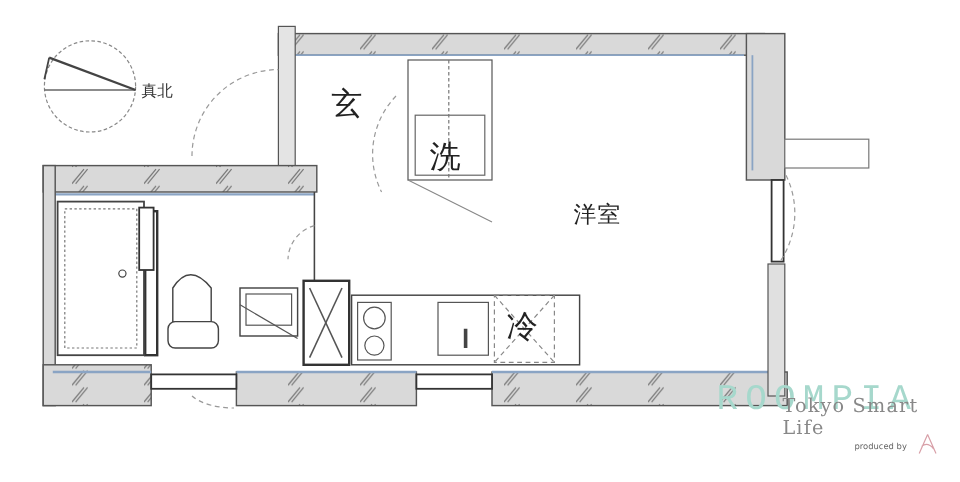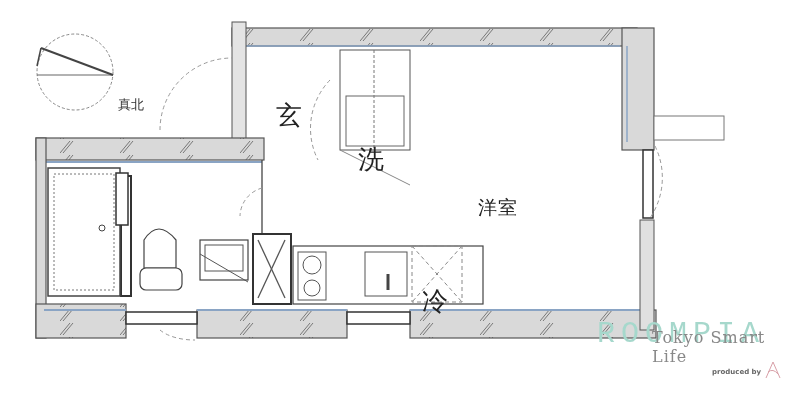--- a/index.html
+++ b/index.html
@@ -1,26 +1,26 @@
 <!DOCTYPE html>
 <html><head>
 <meta charset="utf-8">
 <style>
   html,body{margin:0;padding:0;background:#fff;}
   body{width:800px;height:402px;position:relative;overflow:hidden;font-family:"DejaVu Sans",sans-serif;}
   svg{position:absolute;left:0;top:0;}
-  .room-label{position:absolute;font-family:"DejaVu Sans",sans-serif;color:#222;line-height:1;margin-top:28px;}
+  .room-label{position:absolute;font-family:"DejaVu Sans",sans-serif;color:#222;line-height:1;}
   .lbl-genkan{left:276px;top:74px;font-size:26px;}
   .lbl-sen{left:358px;top:118px;font-size:26px;}
   .lbl-youshitsu{left:478px;top:170px;font-size:19px;letter-spacing:1px;}
   .lbl-rei{left:422px;top:260px;font-size:26px;}
   .lbl-north{left:118px;top:70px;font-size:13px;color:#333;}
   .brand{position:absolute;left:597px;top:317px;font-family:Liberation Mono, monospace;font-size:30px;letter-spacing:6px;color:#a6d8cc;}
   .tagline{position:absolute;left:652px;top:328px;font-family:"DejaVu Serif",serif;font-size:16px;color:#888;letter-spacing:1px;}
-  .produced{position:absolute;left:712px;top:368px;font-size:7px;color:#666;font-weight:bold;}
+  .produced{position:absolute;left:712px;top:368px;font-size:7px;color:#666;font-weight:normal;}
   .logo-mark{position:absolute;left:762px;top:360px;width:22px;height:22px;}
 </style>
 </head>
 <body>
 
 <svg width="800" height="402" viewBox="0 0 800 402">
   <defs>
     <pattern id="hatch" patternUnits="userSpaceOnUse" width="60" height="14">
       <rect width="60" height="14" fill="#d9d9d9"></rect>
       <line x1="0" y1="13" x2="10" y2="1" stroke="#777" stroke-width="1"></line>

